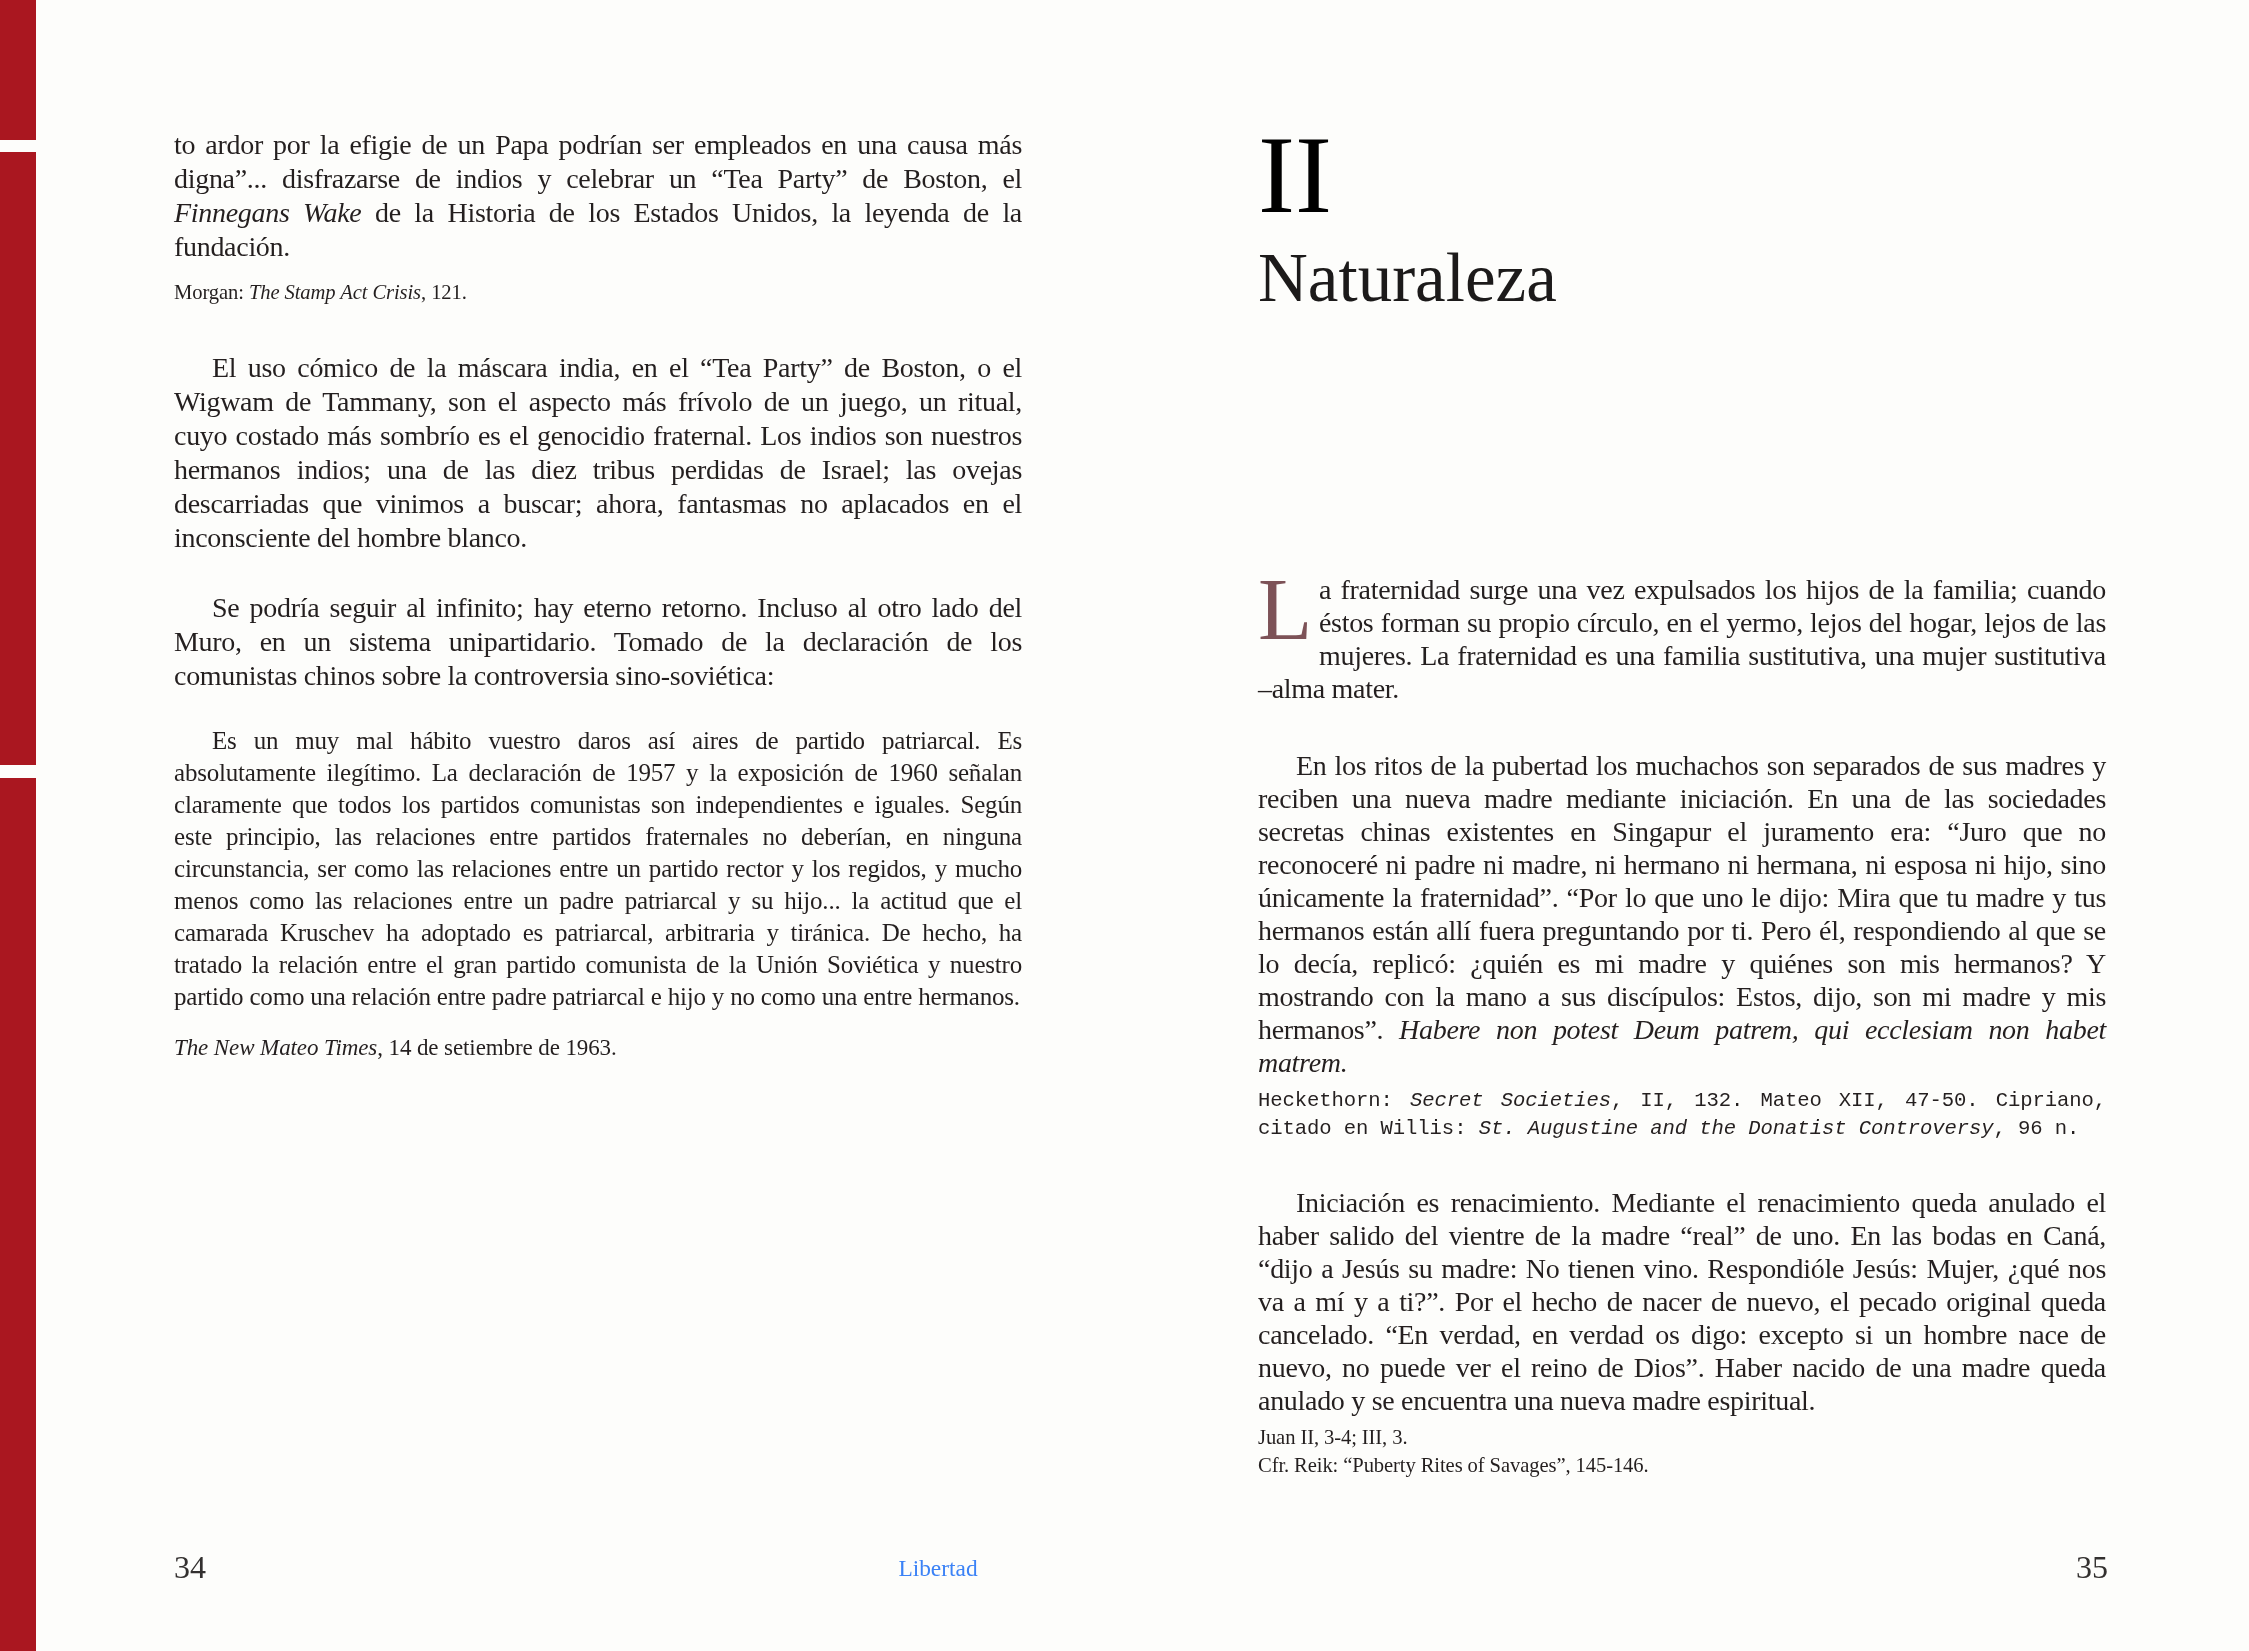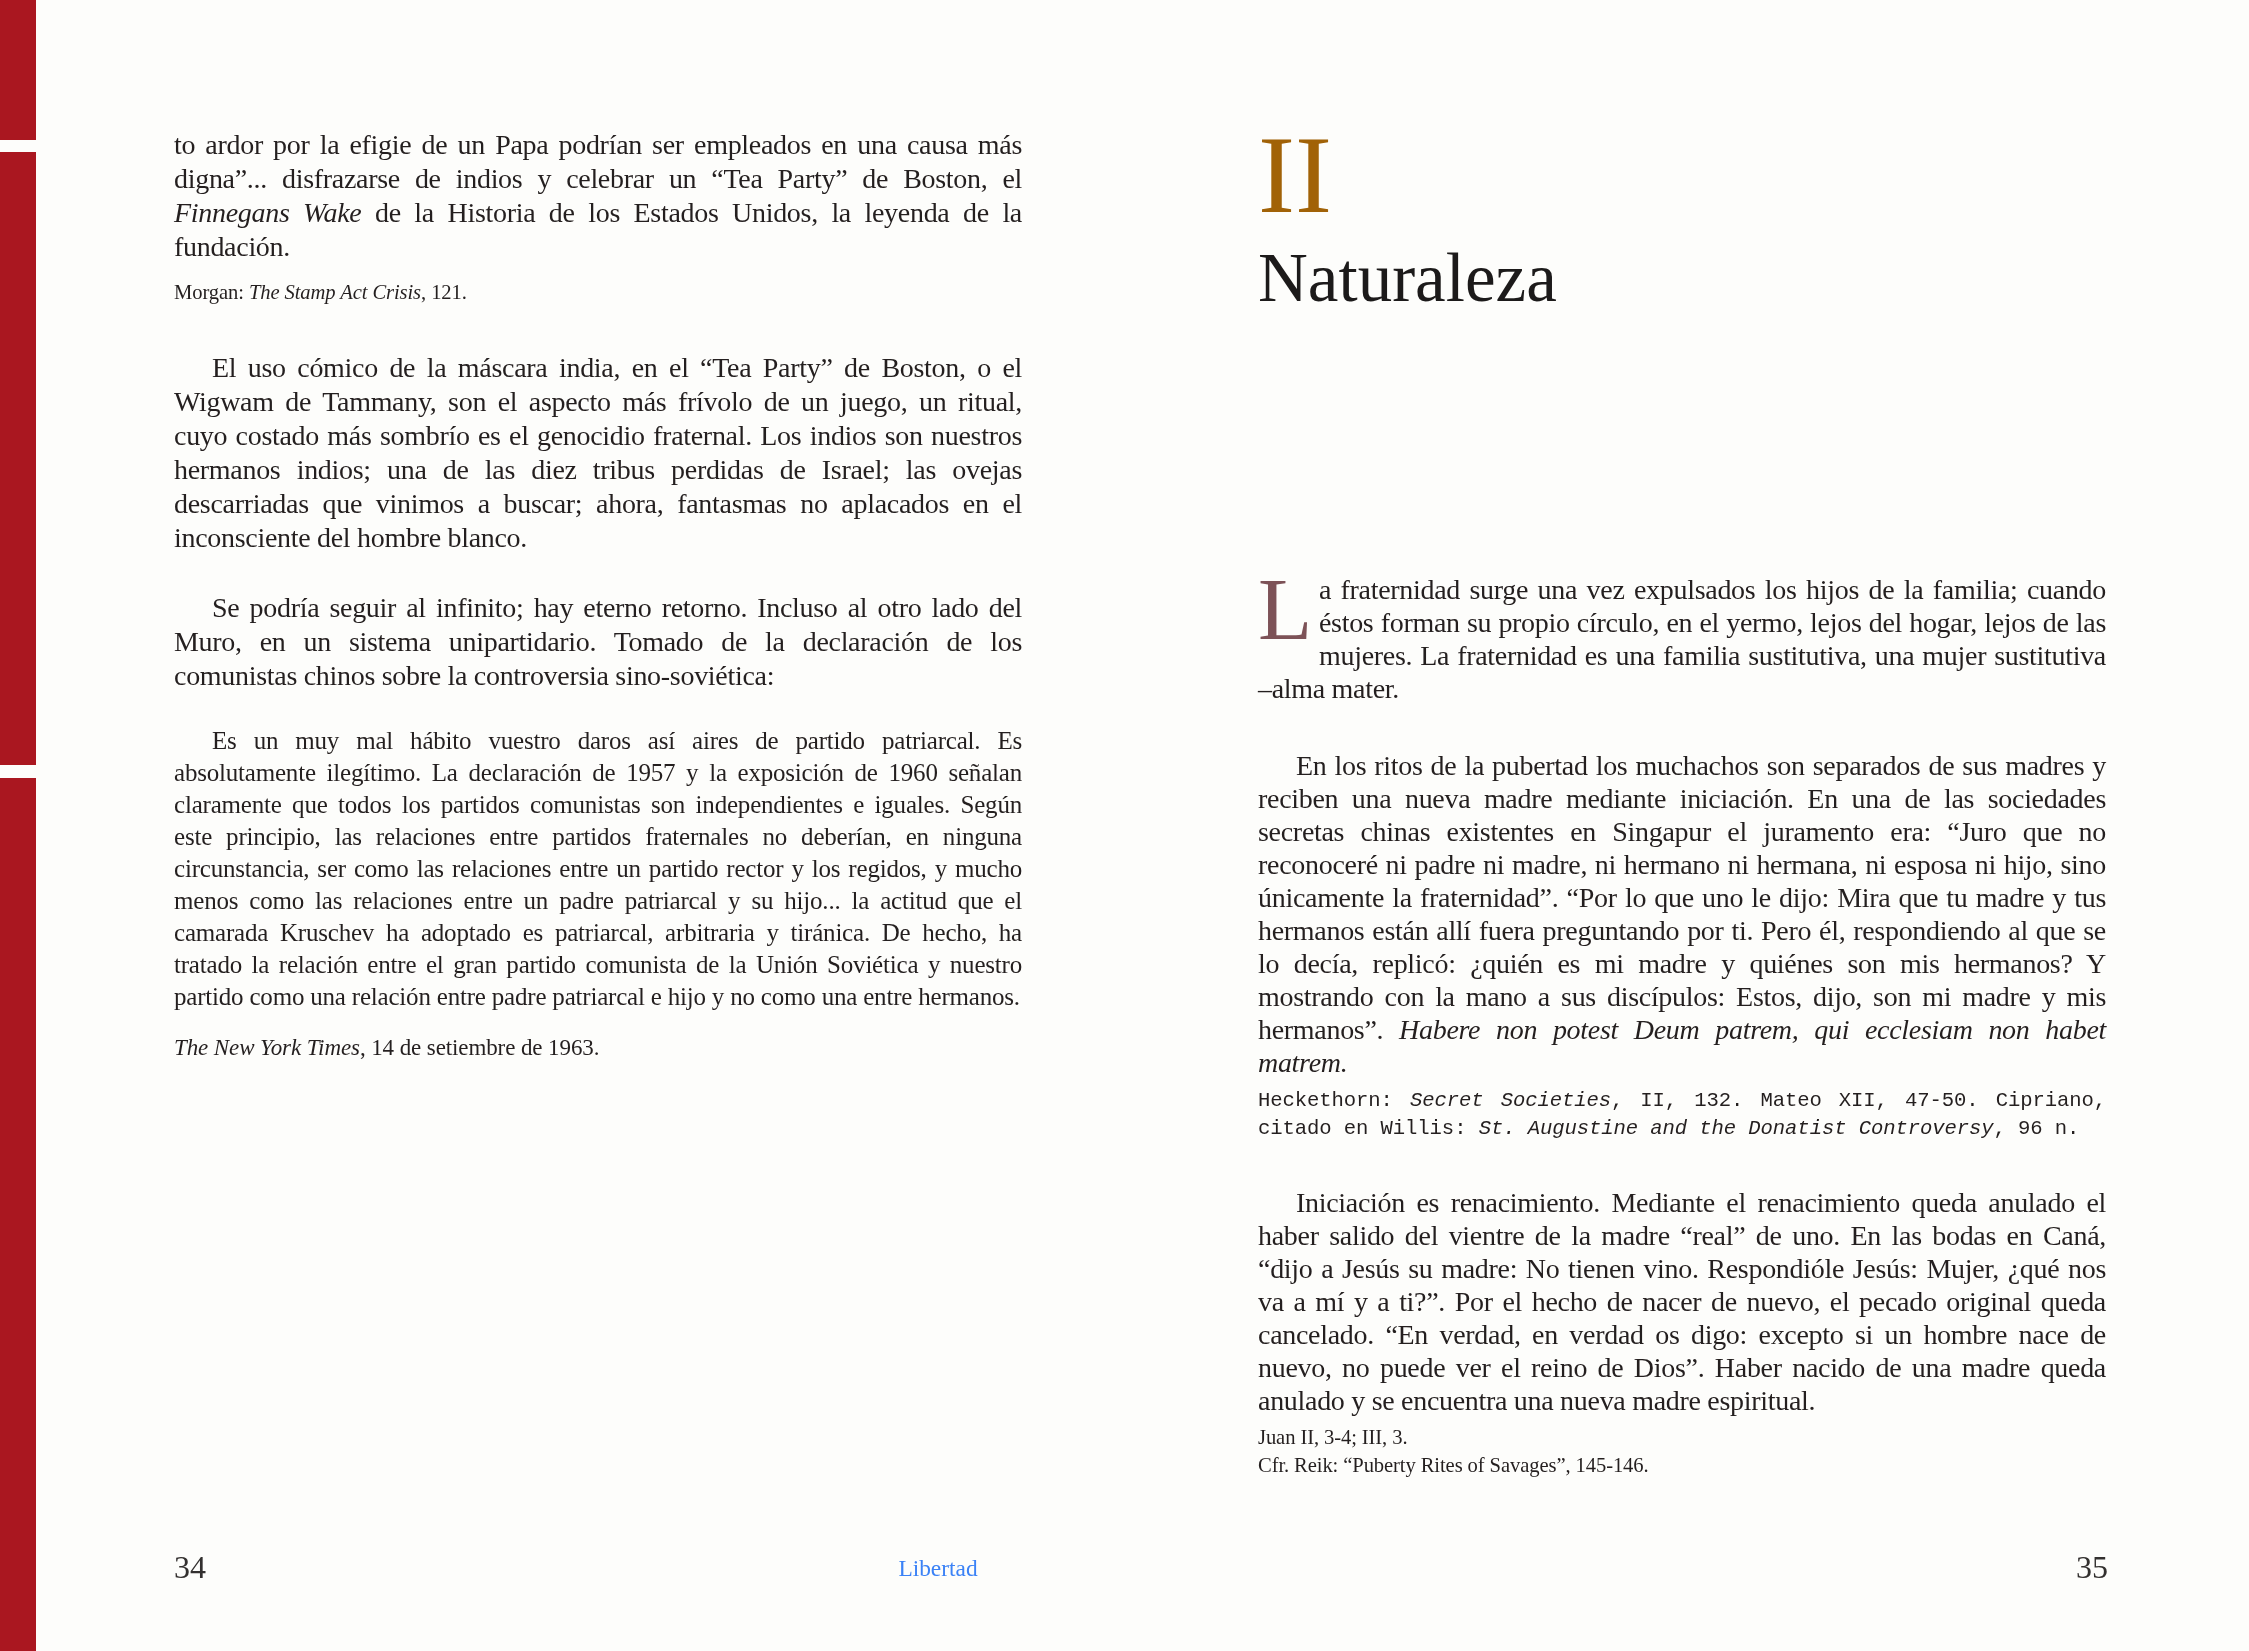--- a/index.html
+++ b/index.html
@@ -46,21 +46,21 @@
   .mt-p3{margin-top:36px;}
   .mt-quote{margin-top:32px;}
   .mt-source{margin-top:20.6px;}
   .mt-rp2{margin-top:44px;}
   .mt-rfn3{margin-top:8.3px;font-family:Liberation Mono, monospace;}
   .mt-rp3{margin-top:43px;}
   .mt-rfn4{margin-top:5.5px;}
   .chapter-num{
     position:absolute;left:1258px;top:123px;
     font-size:111px;line-height:103px;font-weight:400;
-    color:#a16207;margin:0;
+    color:#000000;margin:0;
   }
   .chapter-title{
     position:absolute;left:1258px;top:240px;
     font-size:69px;line-height:76px;font-weight:400;
     color:#1c1a1a;margin:0;
   }
   .drop-cap{
     float:left;
     font-size:89px;line-height:66px;
     padding:2.8px 6.9px 0 0;
@@ -92,21 +92,21 @@
 
       <p class="fn mt-fn1"><span>Morgan: </span><i>The Stamp Act Crisis</i><span>, 121.</span></p>
 
       <p class="body-par indent mt-p2"><span>El uso cómico de la máscara india, en el “Tea Party” de Boston, o el Wigwam de Tammany, son el aspecto más frívolo de un juego, un ritual, cuyo costado más sombrío es el genocidio fraternal. Los indios son nuestros hermanos indios; una de las diez tribus perdidas de Israel; las ovejas descarriadas que vinimos a buscar; ahora, fantasmas no aplacados en el inconsciente del hombre blanco.</span></p>
 
 
       <p class="body-par indent mt-p3"><span>Se podría seguir al infinito; hay eterno retorno. Incluso al otro lado del Muro, en un sistema unipartidario. Tomado de la declaración de los comunistas chinos sobre la controversia sino-soviética:</span></p>
 
       <p class="quote-par mt-quote"><span>Es un muy mal hábito vuestro daros así aires de partido patriarcal. Es absolutamente ilegítimo. La declaración de 1957 y la exposición de 1960 señalan claramente que todos los partidos comunistas son independientes e iguales. Según este principio, las relaciones entre partidos fraternales no deberían, en ninguna circunstancia, ser como las relaciones entre un partido rector y los regidos, y mucho menos como las relaciones entre un padre patriarcal y su hijo... la actitud que el camarada Kruschev ha adoptado es patriarcal, arbitraria y tiránica. De hecho, ha tratado la relación entre el gran partido comunista de la Unión Soviética y nuestro partido como una relación entre padre patriarcal e hijo y no como una entre hermanos.</span></p>
 
-      <p class="source-line mt-source"><i>The New York Times</i><span>, 14 de setiembre de 1963.</span></p>
+      <p class="source-line mt-source"><i>The New Mateo Times</i><span>, 14 de setiembre de 1963.</span></p>
     </div>
 
     <div class="folio folio-left">34</div>
     <div class="running-footer">Libertad</div>
   </div>
 
   <div class="rp">
     <p class="chapter-num">II</p>
     <p class="chapter-title">Naturaleza</p>
 

